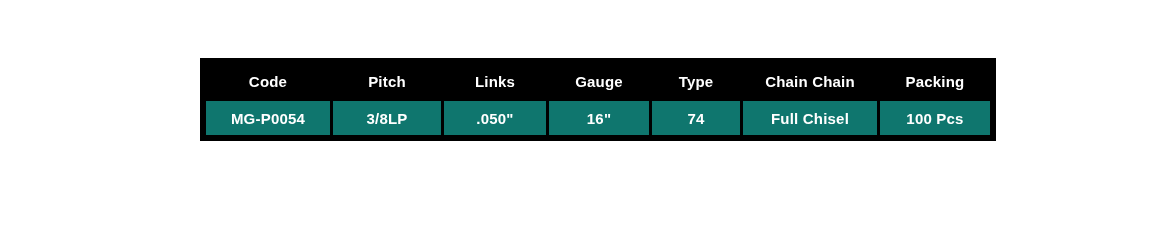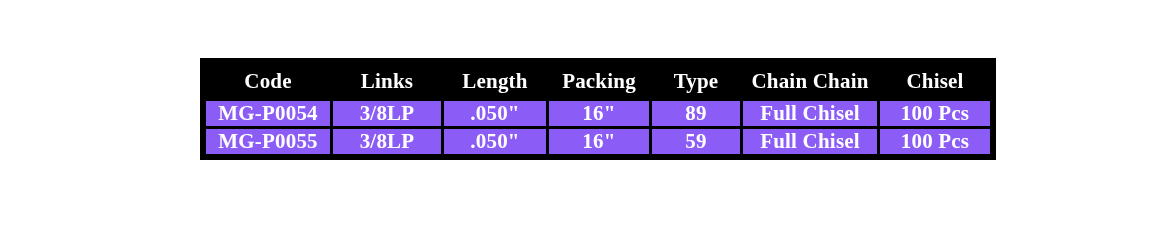--- a/index.html
+++ b/index.html
@@ -26,81 +26,72 @@
     padding: 3px;
   }
   table.spec {
     border-collapse: separate;
     border-spacing: 3px;
     background: #000000;
     table-layout: fixed;
   }
   table.spec th,
   table.spec td {
-    font-family: Liberation Serif, serif;
+    font-family: Liberation Sans, sans-serif;
     font-weight: bold;
-    font-size: 21px;
+    font-size: 15px;
     text-align: center;
     vertical-align: middle;
     height: 30px;
     padding: 0 6px;
     white-space: nowrap;
     letter-spacing: 0.2px;
   }
   table.spec thead th {
     background: #000000;
     color: #ffffff;
     height: 34px;
   }
   table.spec tbody td {
-    background: #8b5cf6;
+    background: #0f766e;
     color: #ffffff;
-    height: 23px;
+    height: 34px;
   }
   
   .c0 { width: 112px; }
   .c1 { width: 96px; }
   .c2 { width: 90px; }
   .c3 { width: 88px; }
   .c4 { width: 76px; }
   .c5 { width: 122px; }
   .c6 { width: 98px; }
 </style>
 </head>
 <body>
 
 <div class="page">
   <div class="table-wrap">
     <table class="spec">
       <thead>
         <tr>
           <th class="c0">Code</th>
-          <th class="c1">Links</th>
-          <th class="c2">Length</th>
-          <th class="c3">Packing</th>
+          <th class="c1">Pitch</th>
+          <th class="c2">Links</th>
+          <th class="c3">Gauge</th>
           <th class="c4">Type</th>
           <th class="c5">Chain Chain</th>
-          <th class="c6">Chisel</th>
+          <th class="c6">Packing</th>
         </tr>
       </thead>
       <tbody>
         <tr>
           <td class="c0">MG-P0054</td>
           <td class="c1">3/8LP</td>
           <td class="c2">.050"</td>
           <td class="c3">16"</td>
-          <td class="c4">89</td>
-          <td class="c5">Full Chisel</td>
-          <td class="c6">100 Pcs</td>
-        </tr>
-        <tr>
-          <td class="c0">MG-P0055</td>
-          <td class="c1">3/8LP</td>
-          <td class="c2">.050"</td>
-          <td class="c3">16"</td>
-          <td class="c4">59</td>
+          <td class="c4">74</td>
           <td class="c5">Full Chisel</td>
           <td class="c6">100 Pcs</td>
         </tr>
       </tbody>
     </table>
   </div>
 </div>
 
 </body></html>

